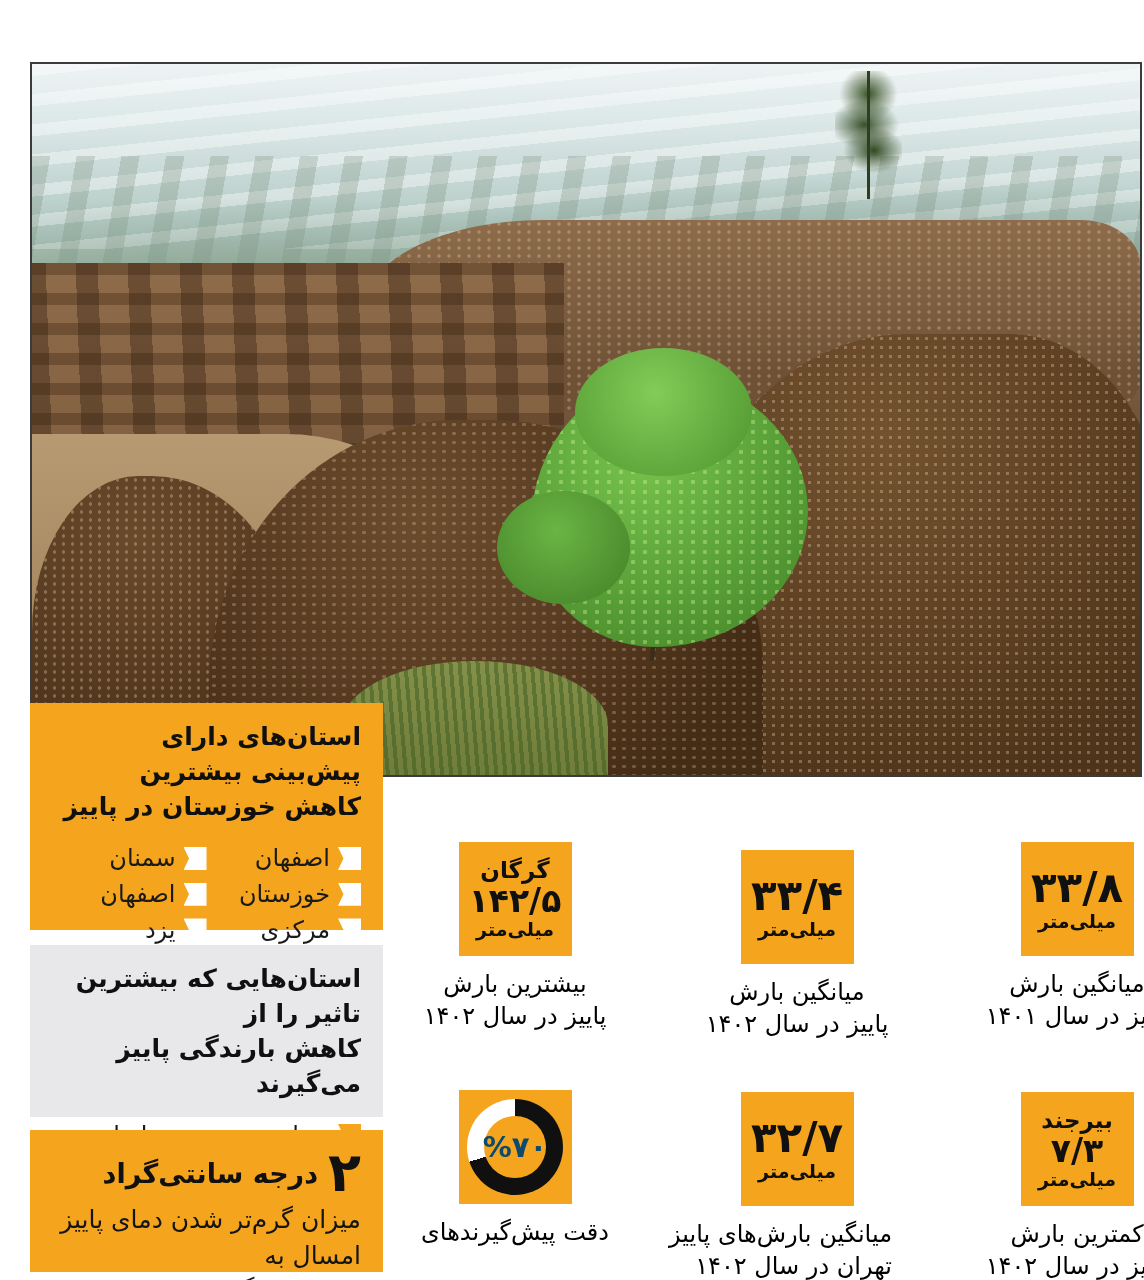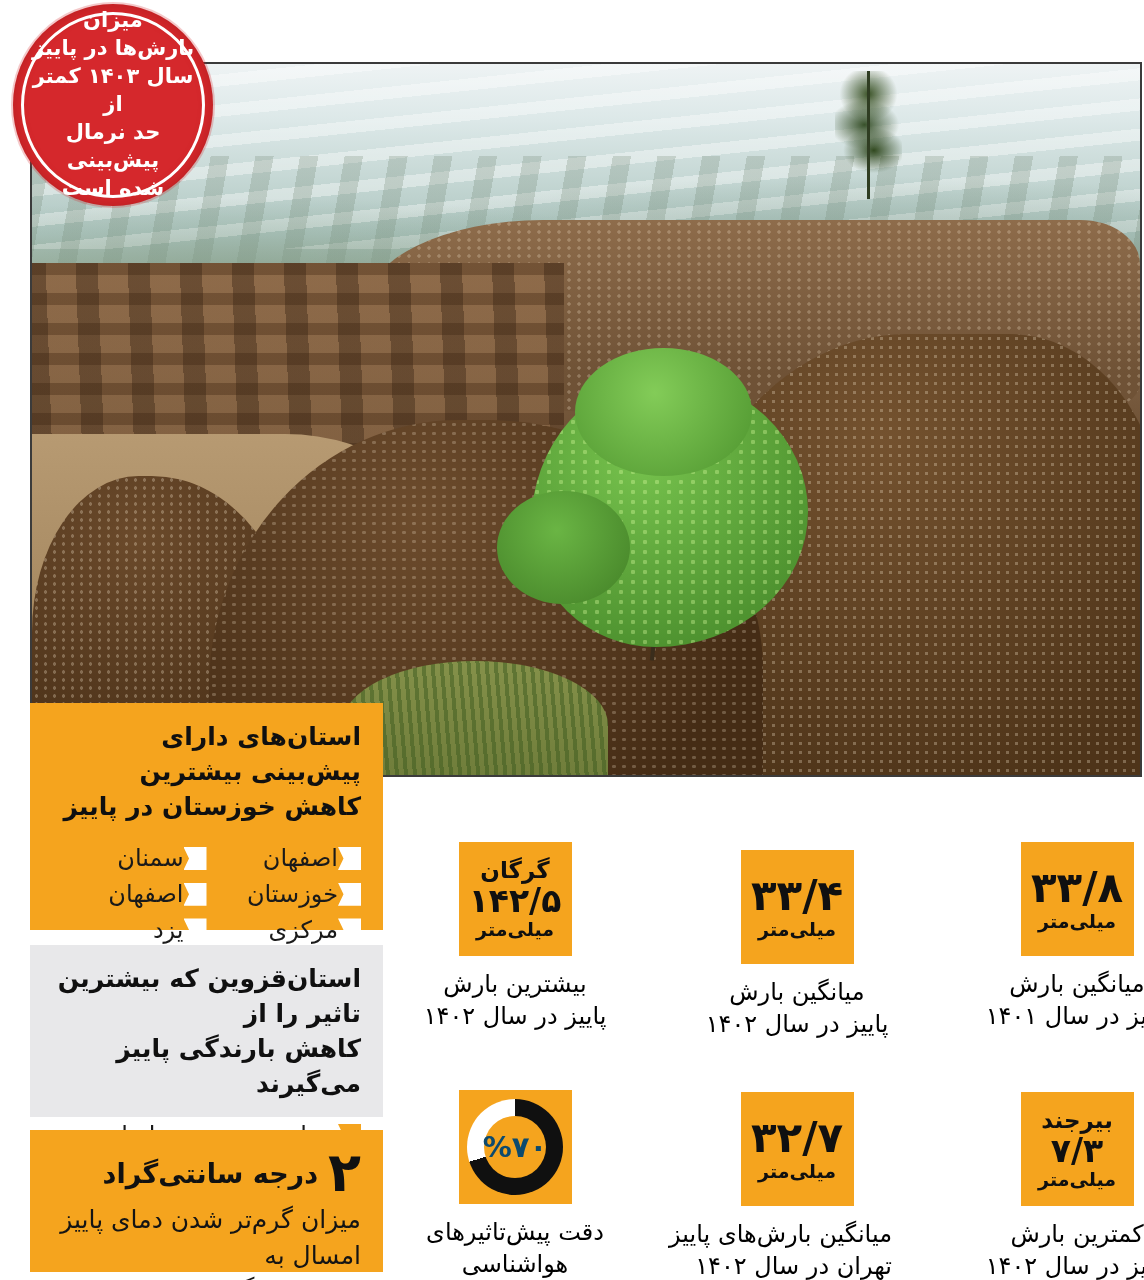--- a/index.html
+++ b/index.html
@@ -81,21 +81,21 @@
   
   .box{position:absolute;left:30px;width:353px;box-sizing:border-box;padding:16px 22px;}
   .box-orange{background:#f5a41e;}
   .box-gray{background:#e8e8ea;}
   .box h2{margin:0;font-size:25px;line-height:1.4;font-weight:bold;text-align:right;color:#101010;}
   #box-top{top:703px;height:227px;}
   #box-mid{top:945px;height:172px;}
   #box-temp{top:1130px;height:142px;}
   .cols{display:flex;margin-top:13px;}
   .col{list-style:none;margin:0;padding:0;flex:1;}
-  .col li{display:flex;align-items:center;gap:0;font-size:24px;color:#1a1a1a;margin:7px 0;line-height:1.2;}
+  .col li{display:flex;align-items:center;gap:8px;font-size:24px;color:#1a1a1a;margin:7px 0;line-height:1.2;}
   .tick{width:23px;height:23px;flex:0 0 23px;clip-path:polygon(0 0,100% 0,100% 100%,0 100%,24% 50%);}
   .tick-white{background:#fff;}
   .tick-orange{background:#f5a41e;}
   .temp-line{display:flex;align-items:center;justify-content:flex-start;gap:10px;}
   .temp-big{font-size:54px;font-weight:bold;line-height:1;}
   .temp-unit{font-size:27px;font-weight:bold;}
   .temp-desc{margin:2px 0 0;font-size:25px;line-height:1.42;text-align:right;color:#141414;}
 
   
   .stat{position:absolute;width:190px;text-align:center;}
@@ -133,29 +133,20 @@
     <div class="rock-front-right"></div>
     <div class="rock-front-mid"></div>
     <div class="grass1"></div>
     <div class="trunk"></div>
     <div class="trunk2"></div>
     <div class="crown1"></div>
     <div class="crown2"></div>
     <div class="crown3"></div>
   </div>
 
-  <div class="stamp">
-    <div class="stamp-text">
-      <div>میزان</div>
-      <div>بارش‌ها در پاییز</div>
-      <div>سال ۱۴۰۳ کمتر از</div>
-      <div>حد نرمال پیش‌بینی</div>
-      <div>شده است</div>
-    </div>
-  </div>
 
   <section class="box box-orange" id="box-top">
     <h2>
       <span>استان‌های دارای پیش‌بینی بیشترین</span><br>
       <span>کاهش خوزستان در پاییز</span>
     </h2>
     <div class="cols">
       <ul class="col">
         <li>
             <span class="tick tick-white"></span>
@@ -190,21 +181,21 @@
         <li>
             <span class="tick tick-white"></span>
             <span>کرمان</span>
           </li>
       </ul>
     </div>
   </section>
 
   <section class="box box-gray" id="box-mid">
     <h2>
-      <span>استان‌قزوین که بیشترین تاثیر را از</span><br>
+      <span>استان‌هایی که بیشترین تاثیر را از</span><br>
       <span>کاهش بارندگی پاییز می‌گیرند</span>
     </h2>
     <div class="cols">
       <ul class="col">
         <li>
             <span class="tick tick-orange"></span>
             <span>تهران</span>
           </li>
         <li>
             <span class="tick tick-orange"></span>
@@ -291,18 +282,17 @@
       <div>تهران در سال ۱۴۰۲</div>
     </div>
   </div>
 
   <div class="stat s5">
     <div class="tile tile-donut">
       <div class="donut"></div>
       <div class="pct">%۷۰</div>
     </div>
     <div class="cap">
-      <div>دقت پیش‌تاثیر‌های</div>
-      <div>هواشناسی</div>
+      <div>دقت پیش‌گیرند‌های</div>
     </div>
   </div>
 
 </div>
 
 </body></html>

